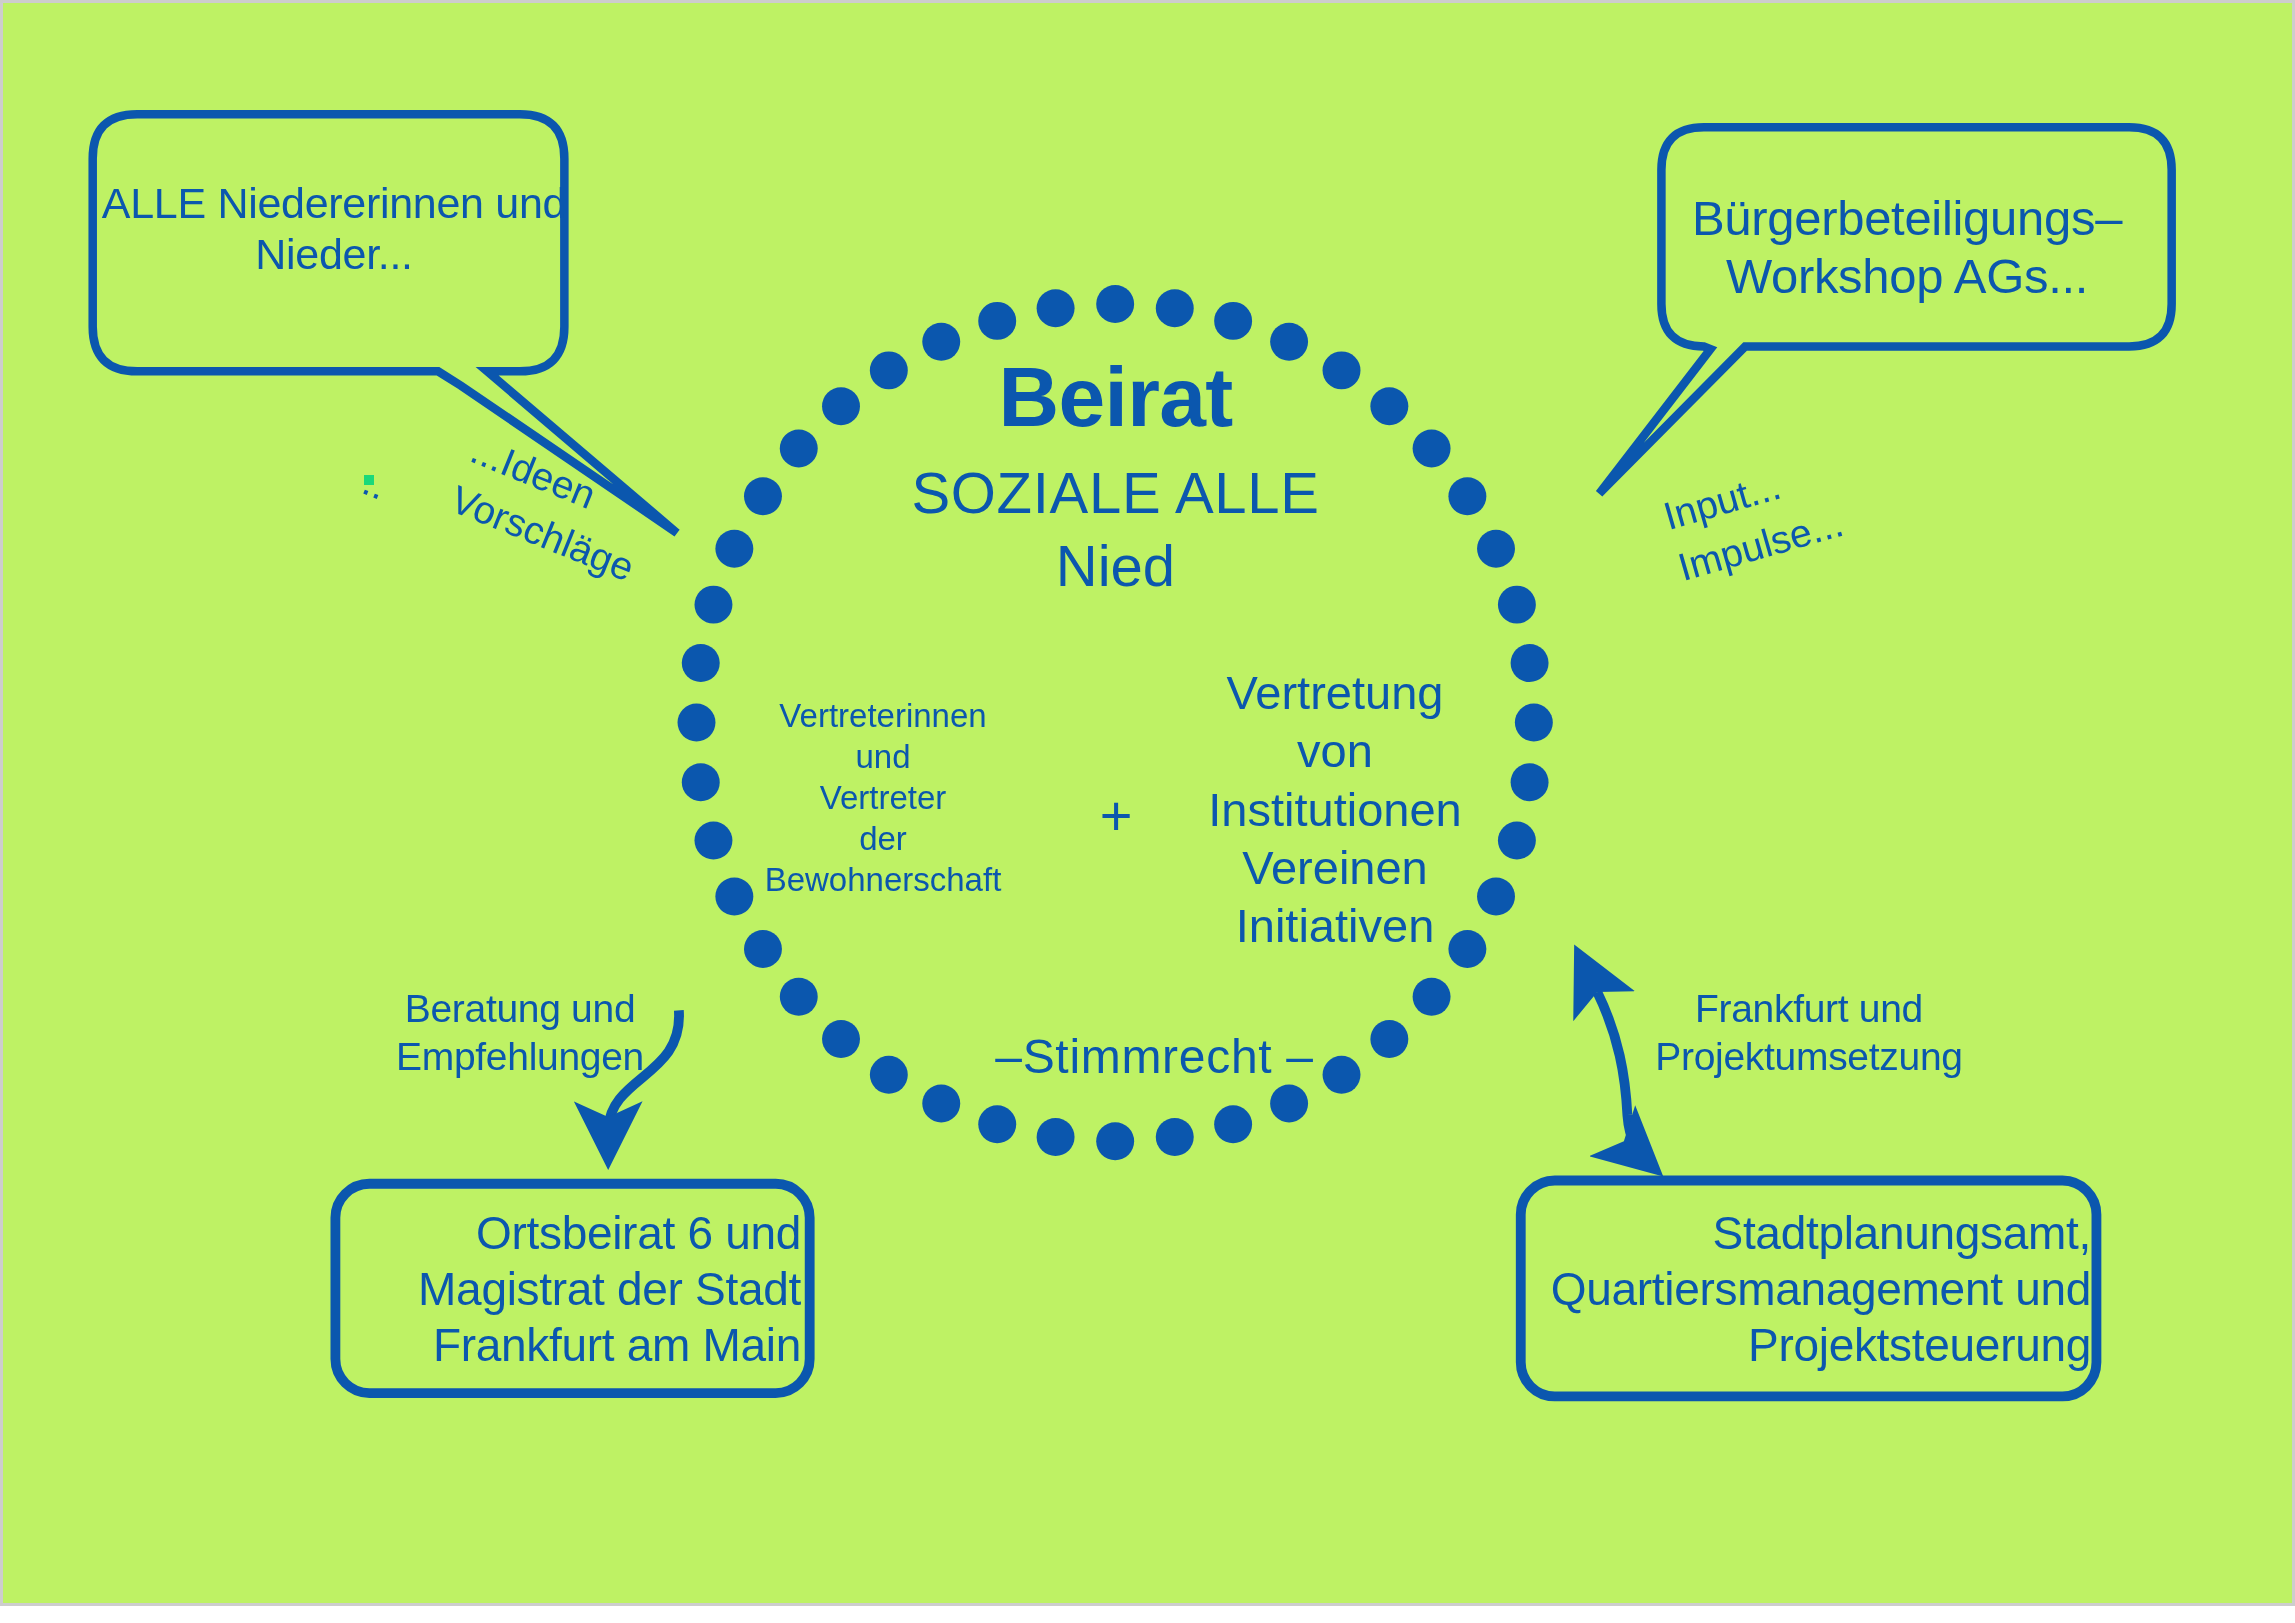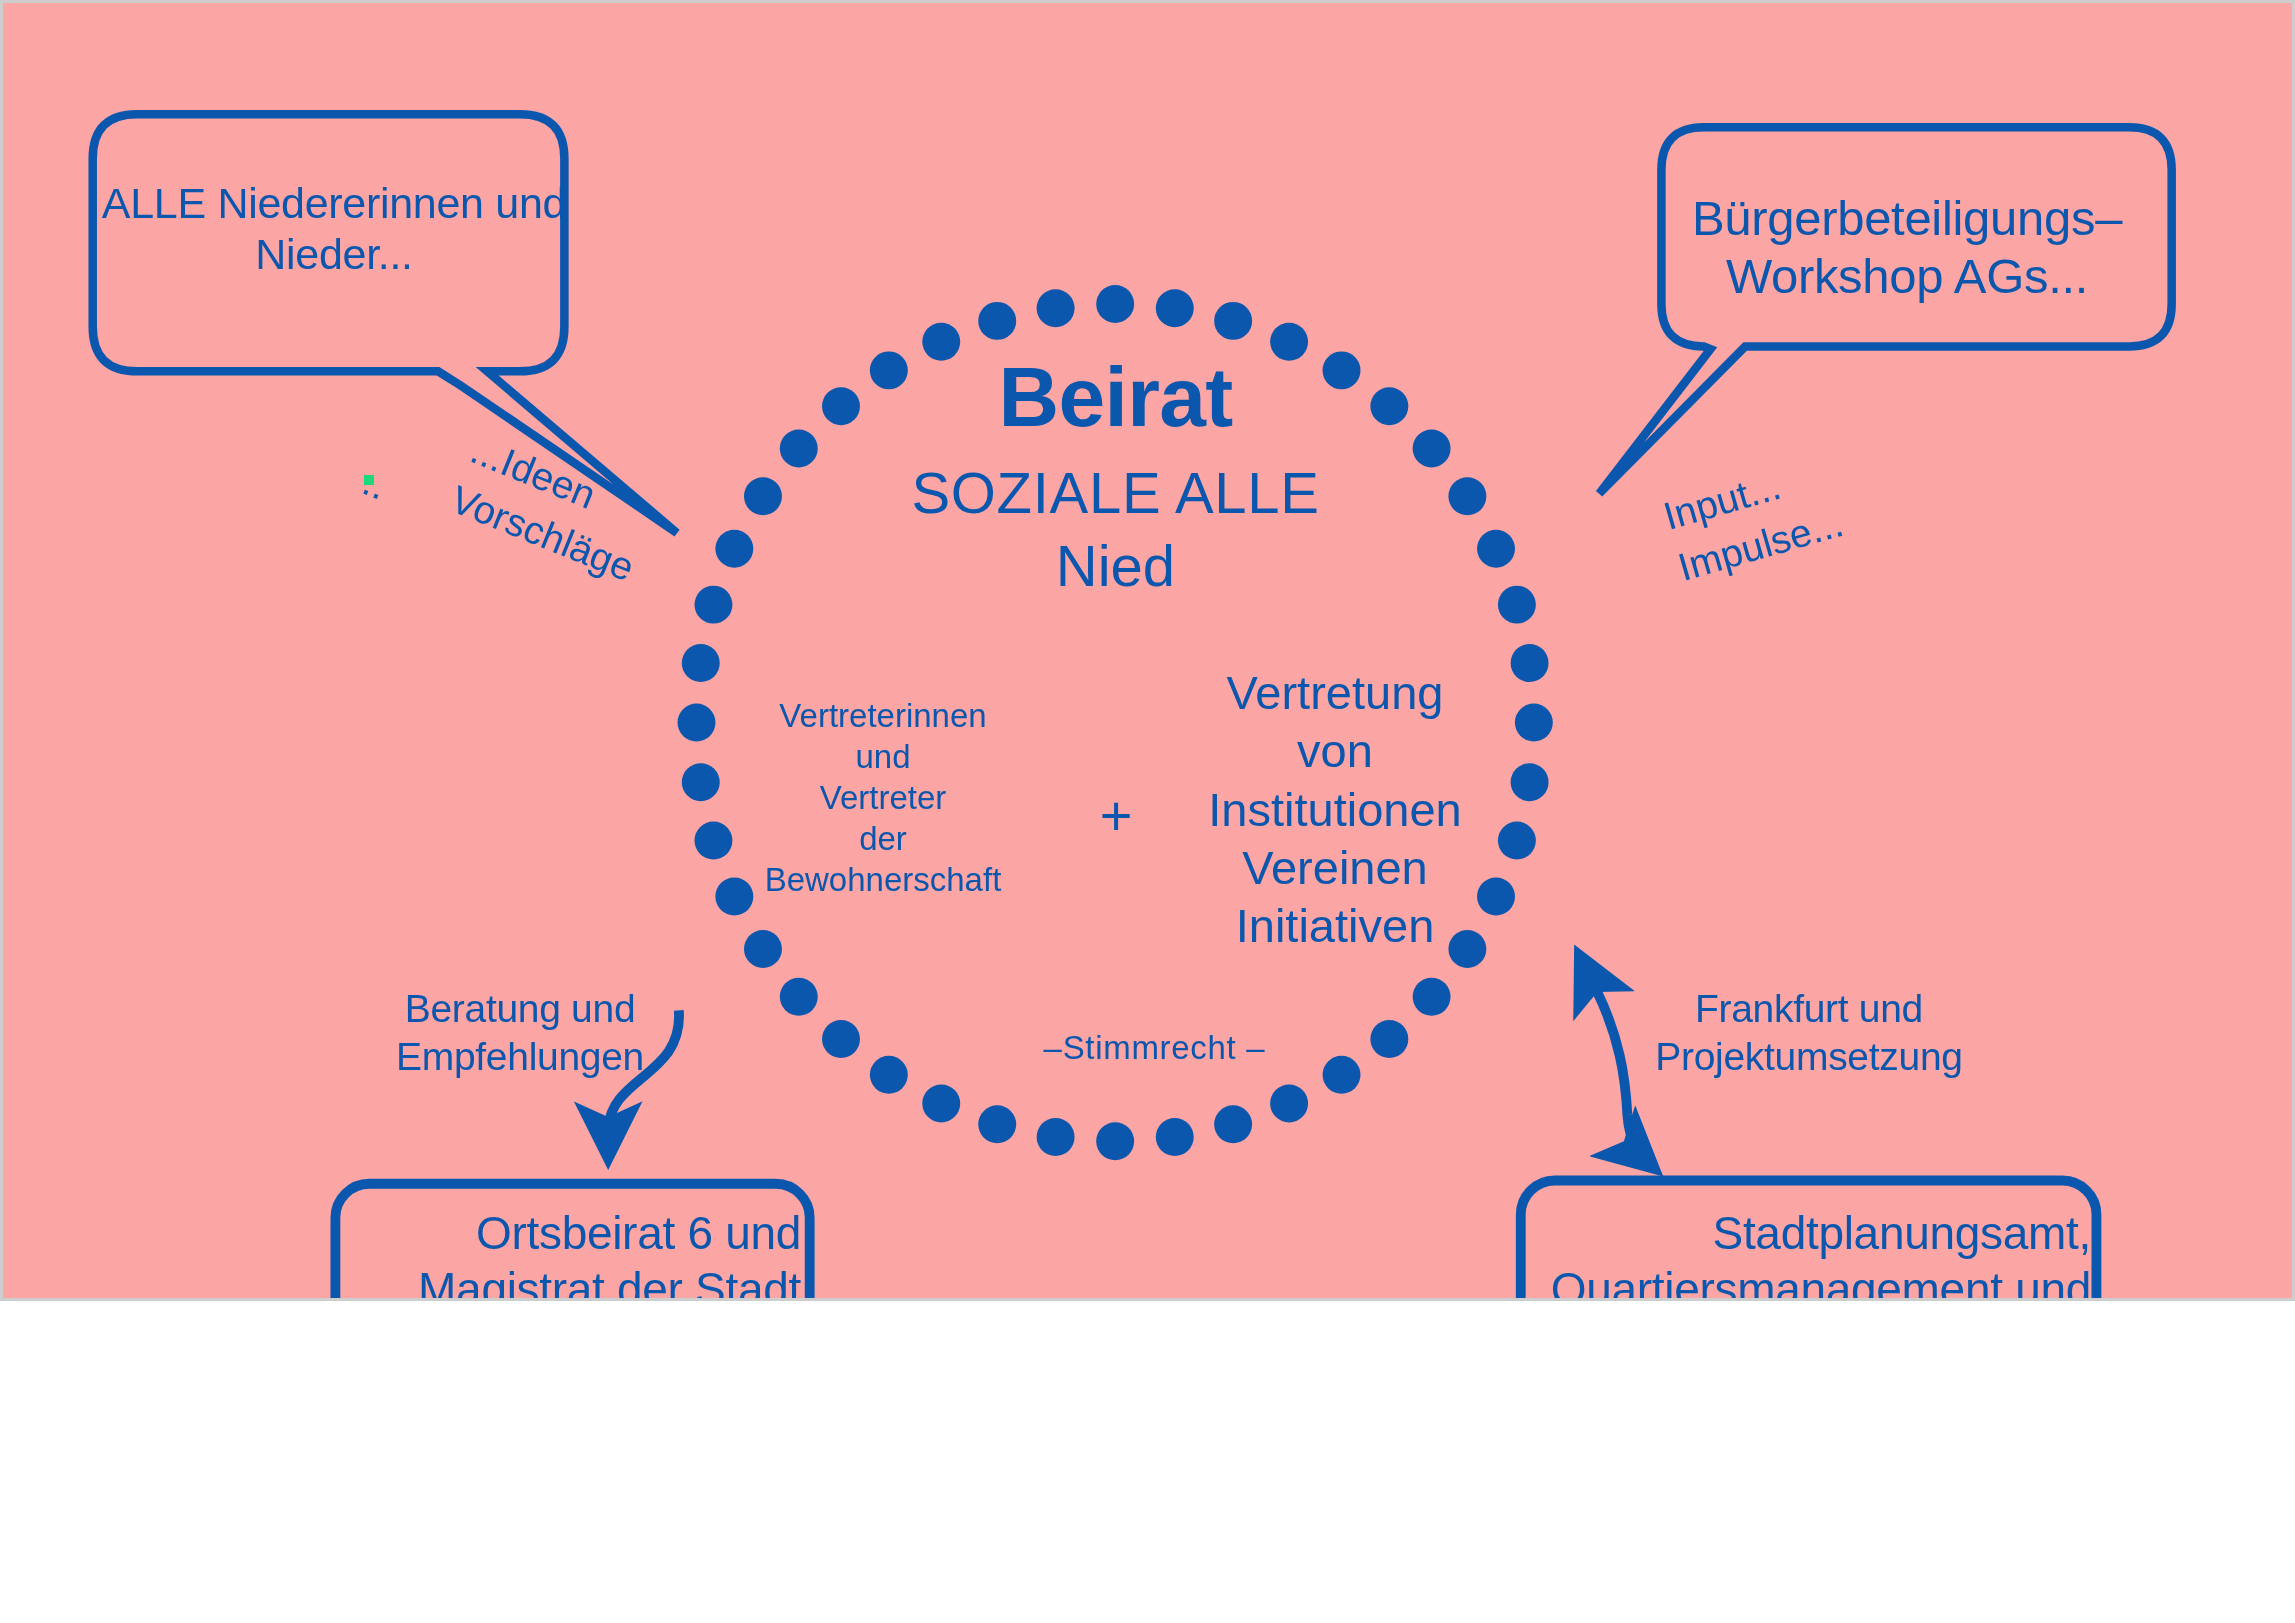--- a/index.html
+++ b/index.html
@@ -3,22 +3,22 @@
 <meta charset="utf-8">
 <style>
   html, body {
     margin: 0;
     padding: 0;
     background: #ffffff;
   }
   #canvas {
     position: relative;
     width: 2295px;
-    height: 1301px;
-    background: #fca5a5;
+    height: 1606px;
+    background: #bef264;
     box-sizing: border-box;
     border: 3.9px solid #cdcdcd;
     overflow: hidden;
     font-family: "DejaVu Sans", sans-serif;
   }
   #svg-layer {
     position: absolute;
     left: 0; top: 0;
     width: 2295px;
     height: 1623px;
@@ -68,21 +68,21 @@
   #col-right {
     left: 1175px; top: 661px; width: 314px;
     font-size: 47px; line-height: 1.24;
   }
   #plus-sign {
     left: 1067px; top: 782px; width: 92px;
     font-size: 56px;
   }
   #stimmrecht {
     left: 903px; top: 1027px; width: 497px;
-    font-size: 33px; letter-spacing: 0.7px;
+    font-size: 48px; letter-spacing: 0.7px;
   }
 
   
   #label-ideen {
     left: 452px; top: 458px; width: 216px;
     font-size: 39px; line-height: 1.35;
     transform: rotate(22deg);
     text-align: left;
   }
   #label-dots-green {

